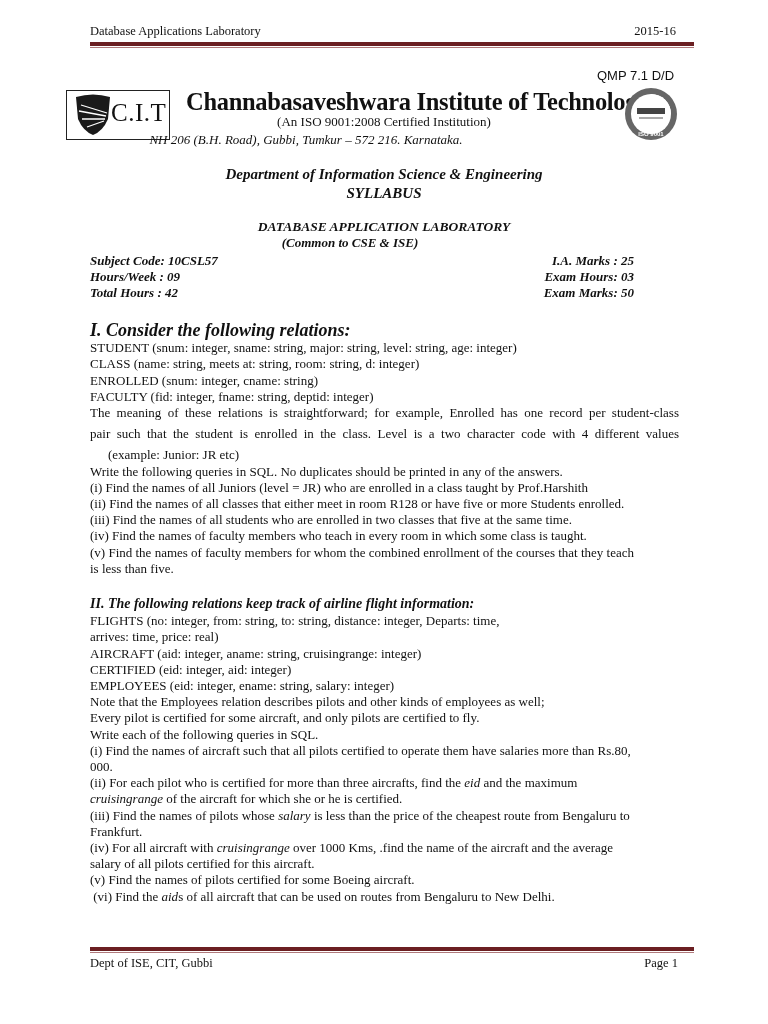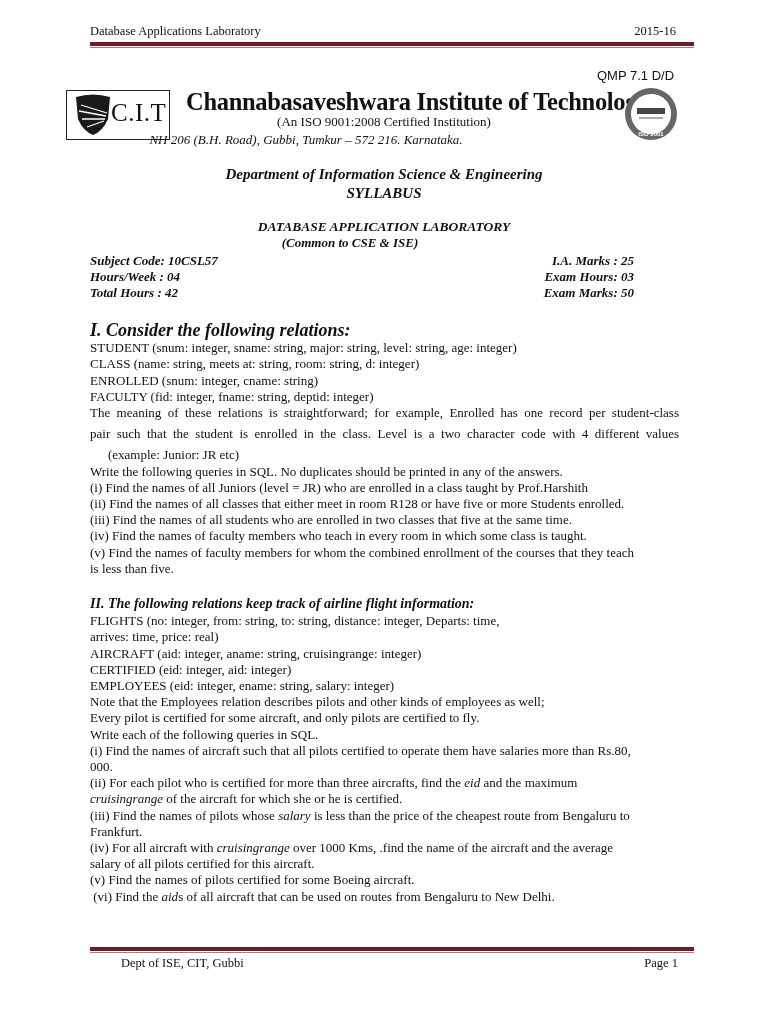--- a/index.html
+++ b/index.html
@@ -57,21 +57,21 @@
 <div class="abs center" style="left:0; width:612px; top:132px; font-size:13px; font-style:italic;">NH 206 (B.H. Road), Gubbi, Tumkur – 572 216. Karnataka.</div>
 
 <div class="abs center bold" style="left:0; width:768px; top:166px; font-size:15px;">Department of Information Science &amp; Engineering</div>
 <div class="abs center bold" style="left:0; width:768px; top:185px; font-size:15px;">SYLLABUS</div>
 
 <div class="abs center bold" style="left:0; width:768px; top:219px; font-size:13.5px;">DATABASE APPLICATION LABORATORY</div>
 <div class="abs center bold" style="left:0; width:700px; top:235px; font-size:13px;">(Common to CSE &amp; ISE)</div>
 
 <div class="abs bold body-text" style="left:90px; top:253px;">
   <div>Subject Code: 10CSL57</div>
-  <div>Hours/Week : 04</div>
+  <div>Hours/Week : 09</div>
   <div>Total Hours : 42</div>
 </div>
 <div class="abs bold body-text" style="right:134px; top:253px; text-align:right;">
   <div>I.A. Marks : 25</div>
   <div>Exam Hours: 03</div>
   <div>Exam Marks: 50</div>
 </div>
 
 <div class="abs body-text" style="left:90px; top:322px; width:600px;">
   <div class="bold line" style="font-size:18px; margin-bottom:2px;">I. Consider the following relations:</div>
@@ -110,14 +110,14 @@
   <div class="line"><span>(iv) For all aircraft with </span><i>cruisingrange</i><span> over 1000 Kms, .find the name of the aircraft and the average</span></div>
   <div class="line">salary of all pilots certified for this aircraft.</div>
   <div class="line">(v) Find the names of pilots certified for some Boeing aircraft.</div>
   <div class="line" style="white-space:pre;"><span> (vi) Find the </span><i>aid</i><span>s of all aircraft that can be used on routes from Bengaluru to New Delhi.</span></div>
 </div>
 
 <div class="rule" style="top:947px; left:90px; width:604px;">
     <div class="thick"></div>
     <div class="thin"></div>
   </div>
-<div class="abs hdr-text" style="left:90px; top:956px;margin-left:31px;">Dept of ISE, CIT, Gubbi</div>
+<div class="abs hdr-text" style="left:90px; top:956px;">Dept of ISE, CIT, Gubbi</div>
 <div class="abs hdr-text" style="right:90px; top:956px;">Page 1</div>
 
 </body></html>

